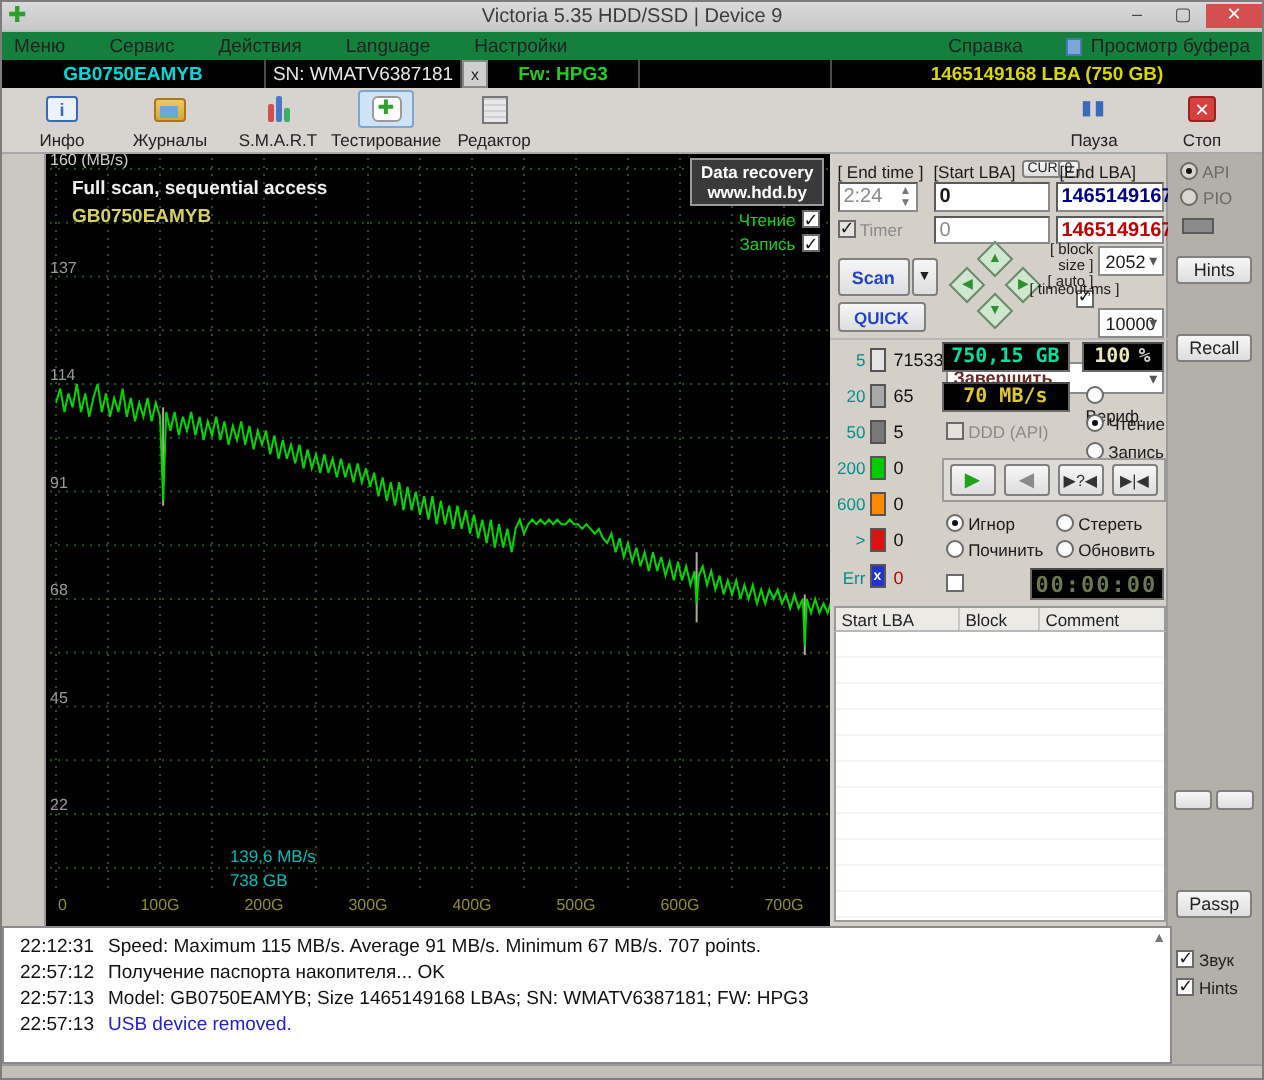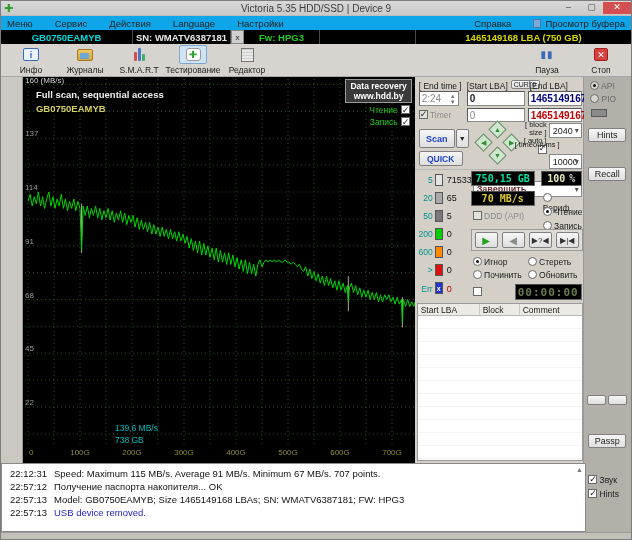--- a/index.html
+++ b/index.html
@@ -8,31 +8,31 @@
 
   
   .titlebar{height:15px;background:linear-gradient(#d9d9d9,#c9c9c9);display:flex;align-items:center;position:relative;border-bottom:1px solid #bdbdbd;}
   .app-icon{color:#2f9e2f;font-size:11px;font-weight:bold;margin-left:3px;line-height:11px;}
   .title{position:absolute;left:0;right:0;text-align:center;font-size:10px;color:#3c3c3c;}
   .winbtns{margin-left:auto;display:flex;height:13px;align-items:flex-start;z-index:2;}
   .wbtn{width:23px;height:12px;font-size:9px;line-height:11px;text-align:center;color:#444;}
   .wbtn.close{background:#d44f4f;color:#fff;width:28px;font-weight:bold;}
 
   
-  .menubar{height:14px;background:#0ea5e9;display:flex;align-items:center;font-size:9.5px;color:#222;padding:0 6px;}
+  .menubar{height:14px;background:#15803d;display:flex;align-items:center;font-size:9.5px;color:#222;padding:0 6px;}
   .menu-item{margin-right:22px;}
   .menubar .spacer{flex:1;}
   .menu-right{display:flex;align-items:center;gap:4px;margin-left:14px;}
   .buf-icon{width:8px;height:9px;background:#7aa8d8;border:1px solid #4a78a8;display:inline-block;}
 
   
   .infobar{height:14px;background:#000;display:flex;font-size:9.5px;font-weight:bold;align-items:stretch;}
   .iseg{border-right:1px solid #4a4a4a;display:flex;align-items:center;justify-content:center;}
   .iseg.model{width:132px;color:#00d9d9;}
-  .iseg.sn{width:98px;color:#e8e8e8;font-weight:bold;text-align:right;}
+  .iseg.sn{width:98px;color:#e8e8e8;font-weight:normal;text-align:right;}
   .xbox{width:13px;background:#cfcfcf;color:#222;font-size:8px;font-weight:normal;display:flex;align-items:center;justify-content:center;border:1px solid #888;}
   .iseg.fw{width:76px;color:#22cc22;}
   .iseg.blank{width:96px;}
   .iseg.lba{flex:1;color:#d8d800;border-right:none;}
 
   
   .toolbar{height:33px;background:#d7d4cf;display:flex;align-items:flex-start;padding:1px 4px 0 4px;border-bottom:1px solid #a8a8a8;}
   .tool{width:52px;display:flex;flex-direction:column;align-items:center;margin-right:2px;}
   .tool .ic{width:28px;height:19px;display:flex;align-items:center;justify-content:center;border:1px solid transparent;border-radius:2px;background:transparent;}
   .tool.selected .ic{background:#cfe3f5;border-color:#7da7cc;}
@@ -314,21 +314,21 @@
         <div class="diamond" style="left:16px;top:28px;">
             <span>▼</span>
           </div>
       </div>
 
       <div class="abs" style="left:108px;top:44px;text-align:right;width:24px;line-height:8px;font-size:7.5px;">
         <span>[ block size ]</span><br>
         <span>[ auto ]</span><span class="cb on" style="margin-left:1px;"></span>
       </div>
       <div class="abs drop" style="left:134px;top:46px;width:33px;height:15px;">
-          <span>2040</span>
+          <span>2052</span>
         </div>
       <div class="abs" style="left:100px;top:63px;font-size:7.5px;">[ timeout,ms ]</div>
       <div class="abs drop" style="left:134px;top:62px;width:33px;height:15px;">
           <span>10000</span>
         </div>
 
       <div class="abs btn blue" style="left:4px;top:74px;width:44px;height:15px;font-size:8.5px;">QUICK</div>
       <div class="abs drop" style="left:58px;top:74px;width:109px;height:16px;font-weight:bold;color:#6b2b2b;">
           <span>Завершить</span>
         </div>
@@ -415,21 +415,21 @@
     </div>
 
     <div class="sidebar">
       <div class="abs" style="left:6px;top:4px;"><span class="rd on dis"></span> <span>API</span></div>
       <div class="abs" style="left:6px;top:17px;"><span class="rd dis"></span> <span>PIO</span></div>
       <div class="abs led" style="left:7px;top:32px;"></div>
       <div class="abs btn sbtn" style="left:4px;top:51px;">Hints</div>
       <div class="abs btn sbtn" style="left:4px;top:90px;">Recall</div>
       <div class="abs btn" style="left:3px;top:318px;width:19px;height:10px;"></div>
       <div class="abs btn" style="left:24px;top:318px;width:19px;height:10px;"></div>
-      <div class="abs btn sbtn" style="left:4px;top:357px;">Passp</div>
+      <div class="abs btn sbtn" style="left:4px;top:368px;">Passp</div>
       <div class="abs" style="left:4px;top:398px;color:#222;"><span class="cb on"></span> <span>Звук</span></div>
       <div class="abs" style="left:4px;top:412px;color:#222;"><span class="cb on"></span> <span>Hints</span></div>
     </div>
   </div>
 
   <div class="bottomrow">
     <div class="log">
       <div class="log-row" style="margin-top:3px;">
         <span class="log-time">22:12:31</span>
           <span class="log-text">Speed: Maximum 115 MB/s. Average 91 MB/s. Minimum 67 MB/s. 707 points.</span>

